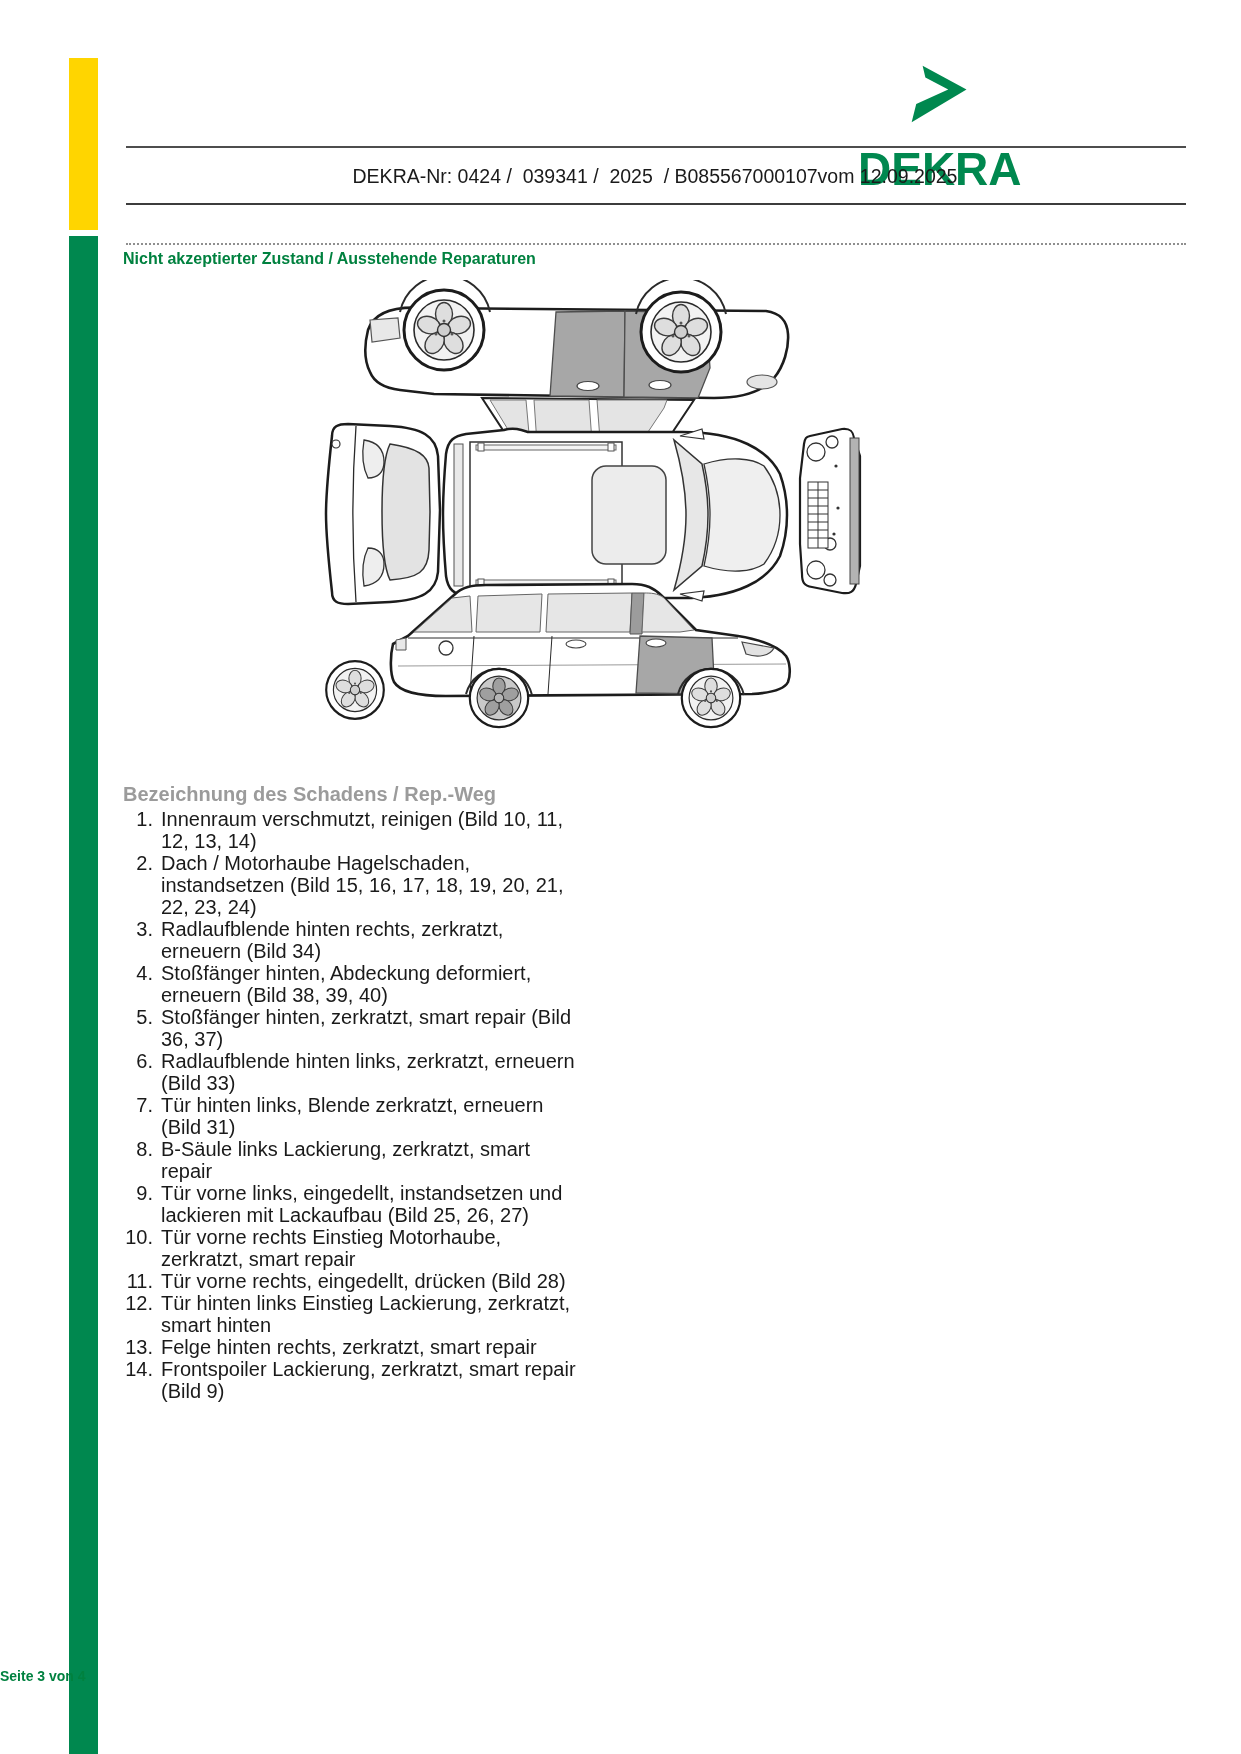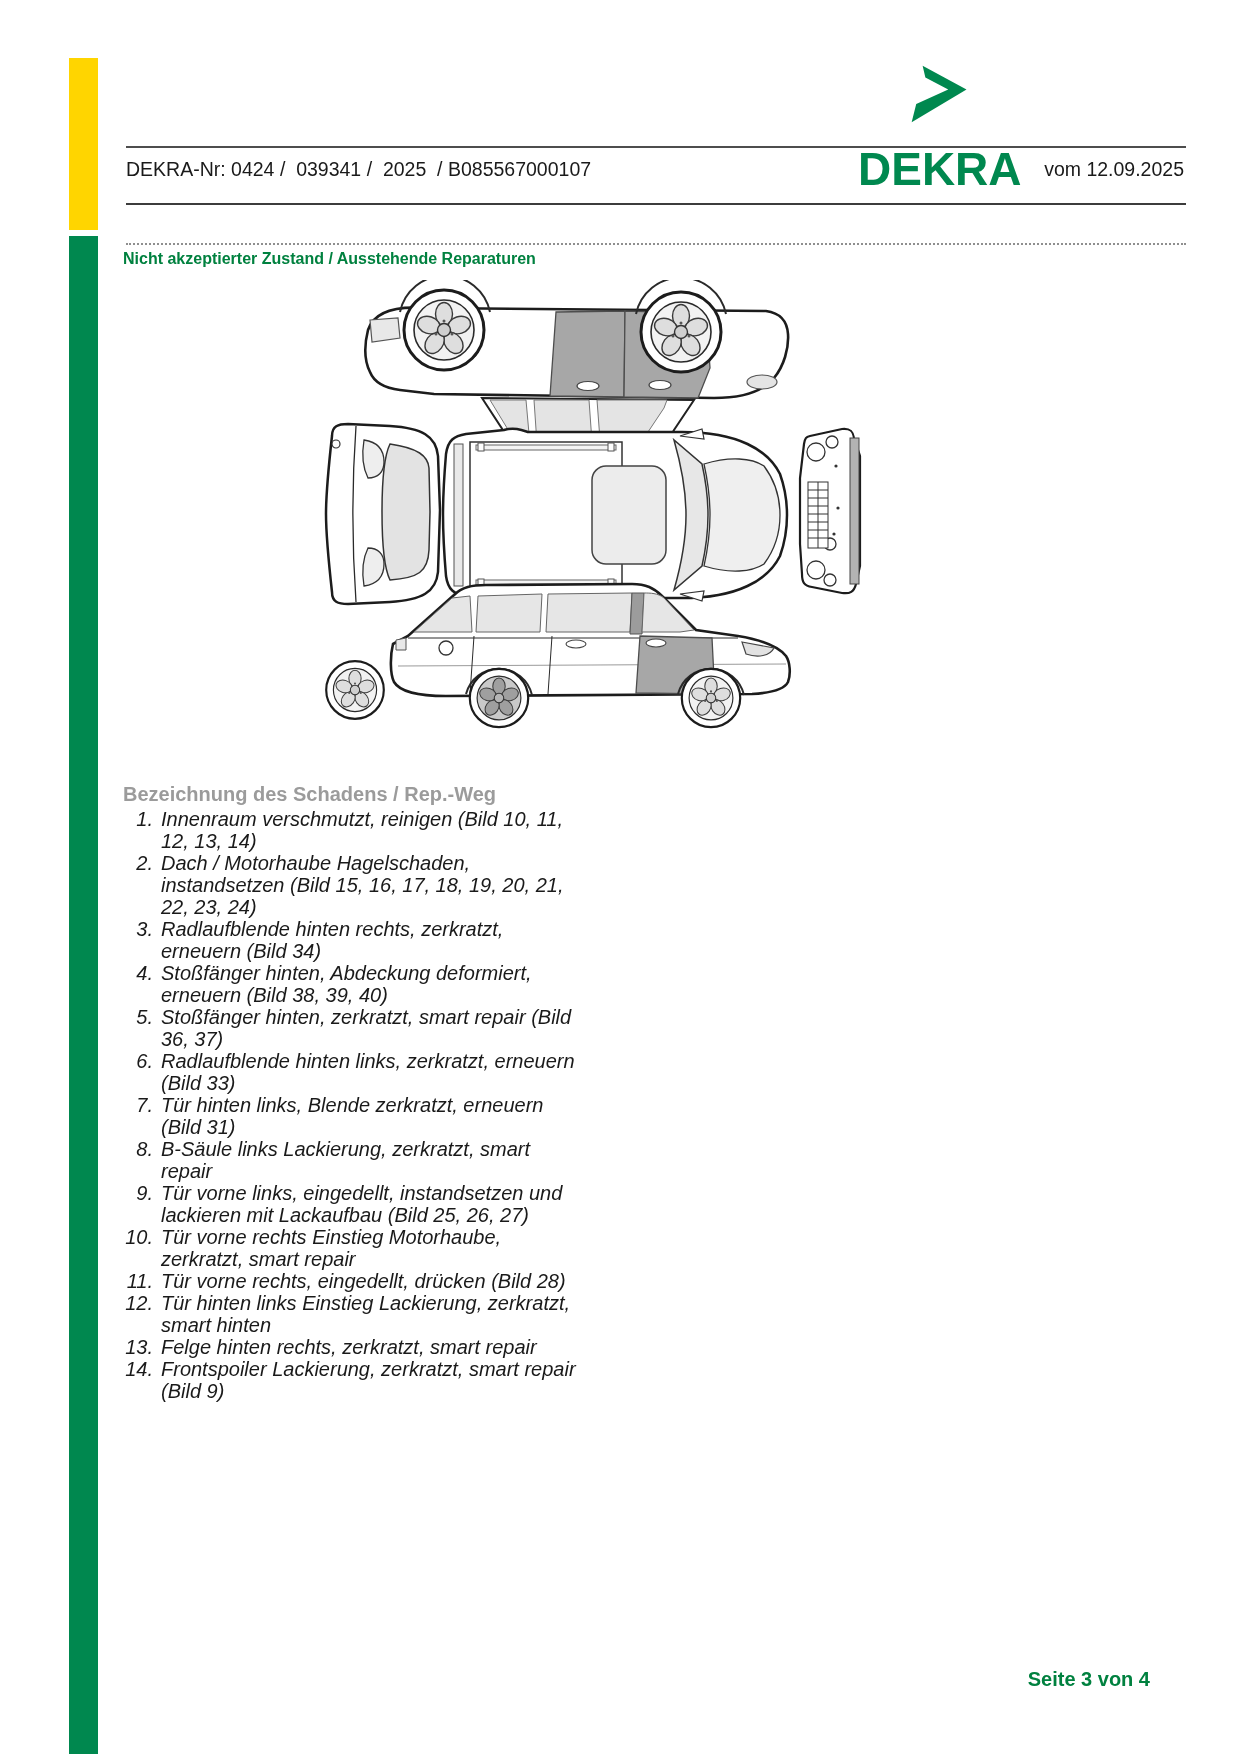--- a/index.html
+++ b/index.html
@@ -11,34 +11,34 @@
   .bar.yellow{top:58px;height:172px;background:#FFD500;}
   .bar.green{top:236px;height:1518px;background:#00884F;}
 
   
   .logo{position:absolute;left:858px;top:60px;display:flex;align-items:center;gap:14px;flex-direction:column;}
   .logo-text{font-size:46px;font-weight:bold;color:#00884F;letter-spacing:0px;transform:scaleY(1.02);}
   .rule{position:absolute;left:126px;width:1060px;height:0;}
   .rule.r1{top:146px;border-top:2px solid #4d4d4d;}
   .rule.r2{top:203px;border-top:2px solid #3c3c3c;}
   .rule.dotted{top:243px;border-top:2px dotted #8f8f8f;}
-  .head-row{position:absolute;left:126px;top:158px;width:1058px;display:flex;justify-content:space-between;font-size:19.5px;}
+  .head-row{position:absolute;left:126px;top:165px;width:1058px;display:flex;justify-content:center;font-size:19.5px;}
   .head-row .num{white-space:pre;}
 
   .section-title{position:absolute;left:123px;top:250px;font-size:16px;font-weight:bold;color:#00813F;}
 
   .subtitle{position:absolute;left:123px;top:770px;font-size:20px;font-weight:bold;color:#9B9B9B;margin-top:13px;}
 
   
   ol.damage{position:absolute;left:123px;top:808px;width:453px;margin:0;padding:0;
     list-style:none;counter-reset:c;font-size:20px;line-height:22px;}
-  ol.damage li{position:relative;counter-increment:c;padding-left:38px;font-style:italic;}
+  ol.damage li{position:relative;counter-increment:c;padding-left:38px;}
   ol.damage li::before{content:counter(c) ".";position:absolute;left:0;top:0;width:30px;text-align:right;}
 
-  .footer-page{position:absolute;top:1668px;left:0;width:1150px;text-align:right;font-size:20px;font-weight:bold;color:#00813F;}
+  .footer-page{position:absolute;top:1668px;left:0;width:1150px;font-size:14px;font-weight:bold;color:#00813F;}
 
   .diagram{position:absolute;left:276px;top:280px;}
   svg .ln{fill:none;stroke:#2a2a2a;}
 </style>
 </head>
 <body>
 
 <div class="page">
 
   <div class="bar yellow"></div>

